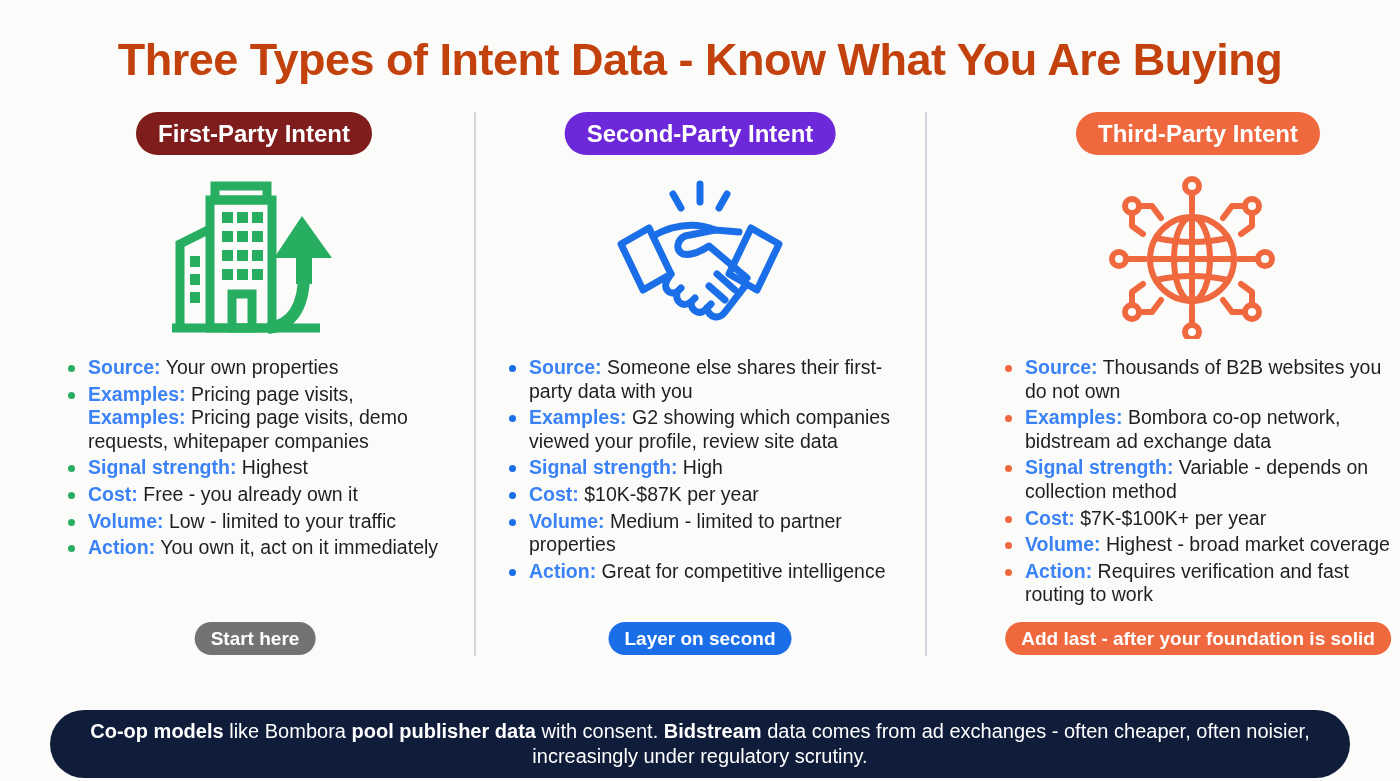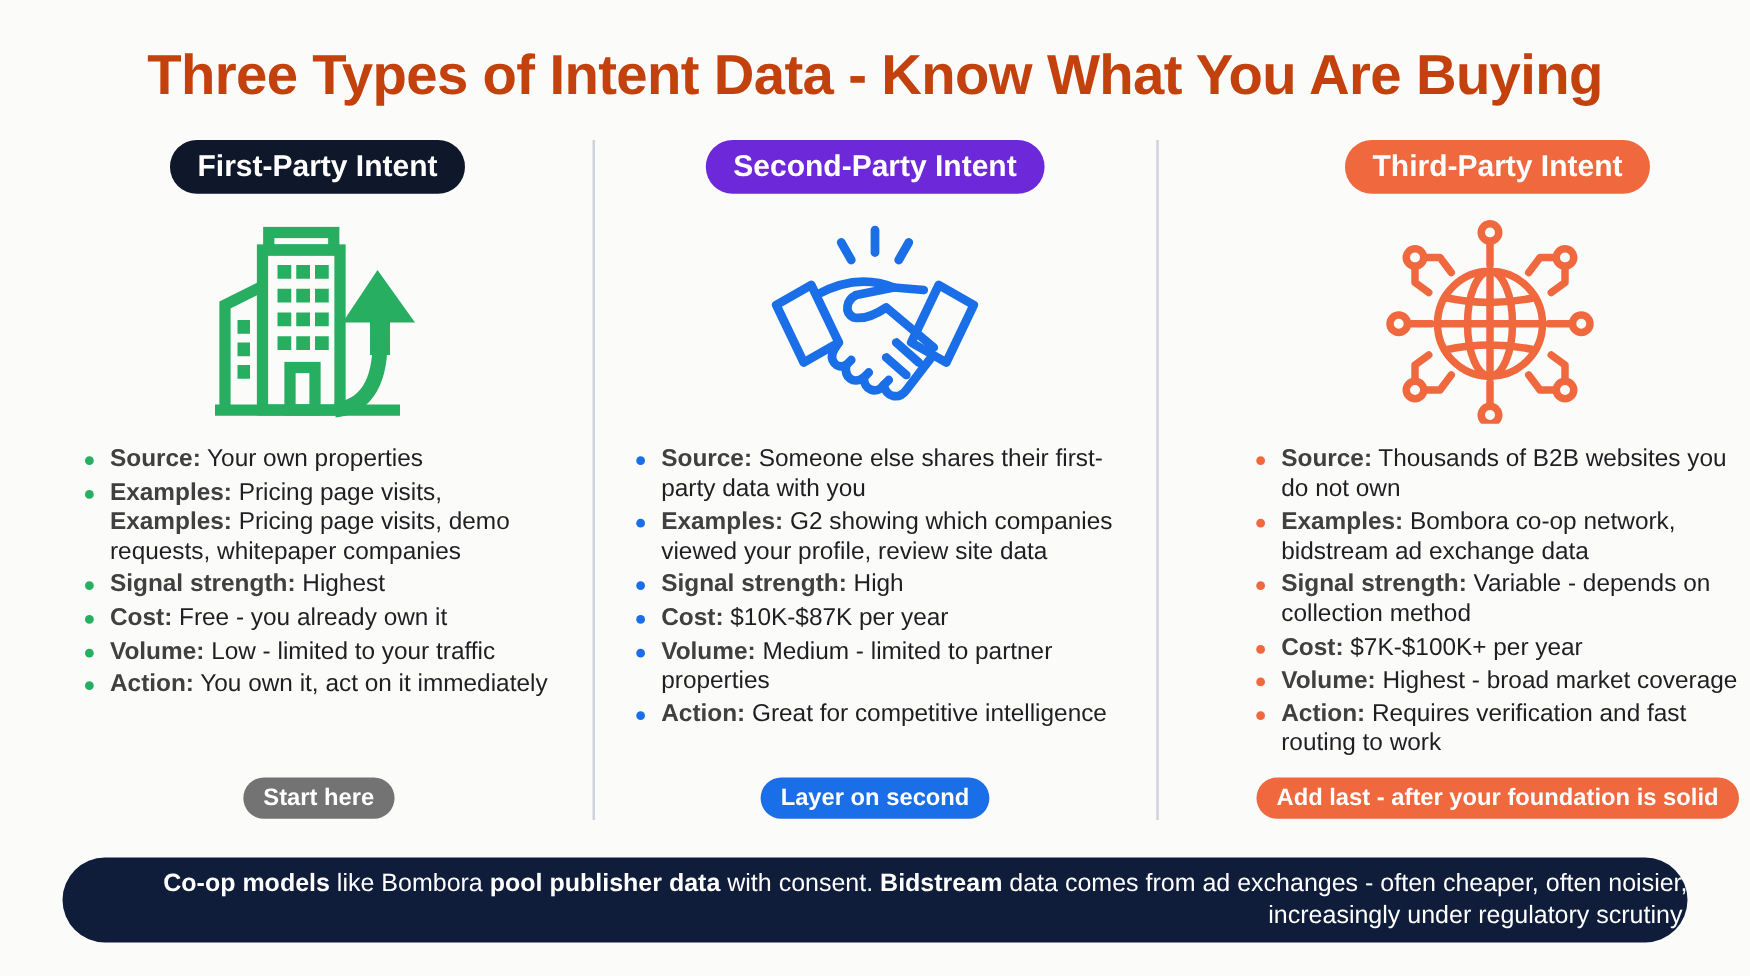--- a/index.html
+++ b/index.html
@@ -40,39 +40,39 @@
     font-size: 19.5px; line-height: 23.6px; color: #1f1f22;
   }
   ul.bullets li {
     position: relative; padding-left: 22px; margin-bottom: 3px;
   }
   ul.bullets li::before {
     content: ""; position: absolute; left: 2px; top: 9px;
     width: 7px; height: 7px; border-radius: 50%;
     background: var(--accent);
   }
-  ul.bullets li b { font-weight: 700; color: #404040; }
+  ul.bullets li b { font-weight: 700; color: #3b82f6; }
   .banner {
-    position: absolute; left: 50px; top: 686px; width: 1300px; height: 68px;
+    position: absolute; left: 50px; top: 710px; width: 1300px; height: 68px;
     background: #0f1c3a; border-radius: 34px;
-    color: #fff; text-align: right;
+    color: #fff; text-align: center;
     font-size: 20px; line-height: 25px; padding-top: 9px;
   }
   .banner b { font-weight: 700; }
 </style>
 </head>
 <body>
 
 <div class="title">Three Types of Intent Data - Know What You Are Buying</div>
 
 <div class="divider" style="left:474px"></div>
 <div class="divider" style="left:925px"></div>
 
 <section class="col" style="left:50px;width:410px;--accent:#27ae60">
-  <div class="pill header" style="background:#0f172a;margin-left:-1px">First-Party Intent</div>
+  <div class="pill header" style="background:#7f1d1d;margin-left:-1px">First-Party Intent</div>
   <div class="icon" style="left:205px">
     <svg viewBox="0 0 170 165" fill="none" stroke="#27ae60" stroke-width="9" stroke-linejoin="miter">
       <rect x="45" y="12" width="52" height="14" fill="none"></rect>
       <rect x="40" y="26" width="62" height="128"></rect>
       <path d="M40 55 L10 70 L10 154"></path>
       <g fill="#27ae60" stroke="none">
         <rect x="52" y="38" width="11" height="11"></rect>
           <rect x="67" y="38" width="11" height="11"></rect>
           <rect x="82" y="38" width="11" height="11"></rect>
         <rect x="52" y="57" width="11" height="11"></rect>

